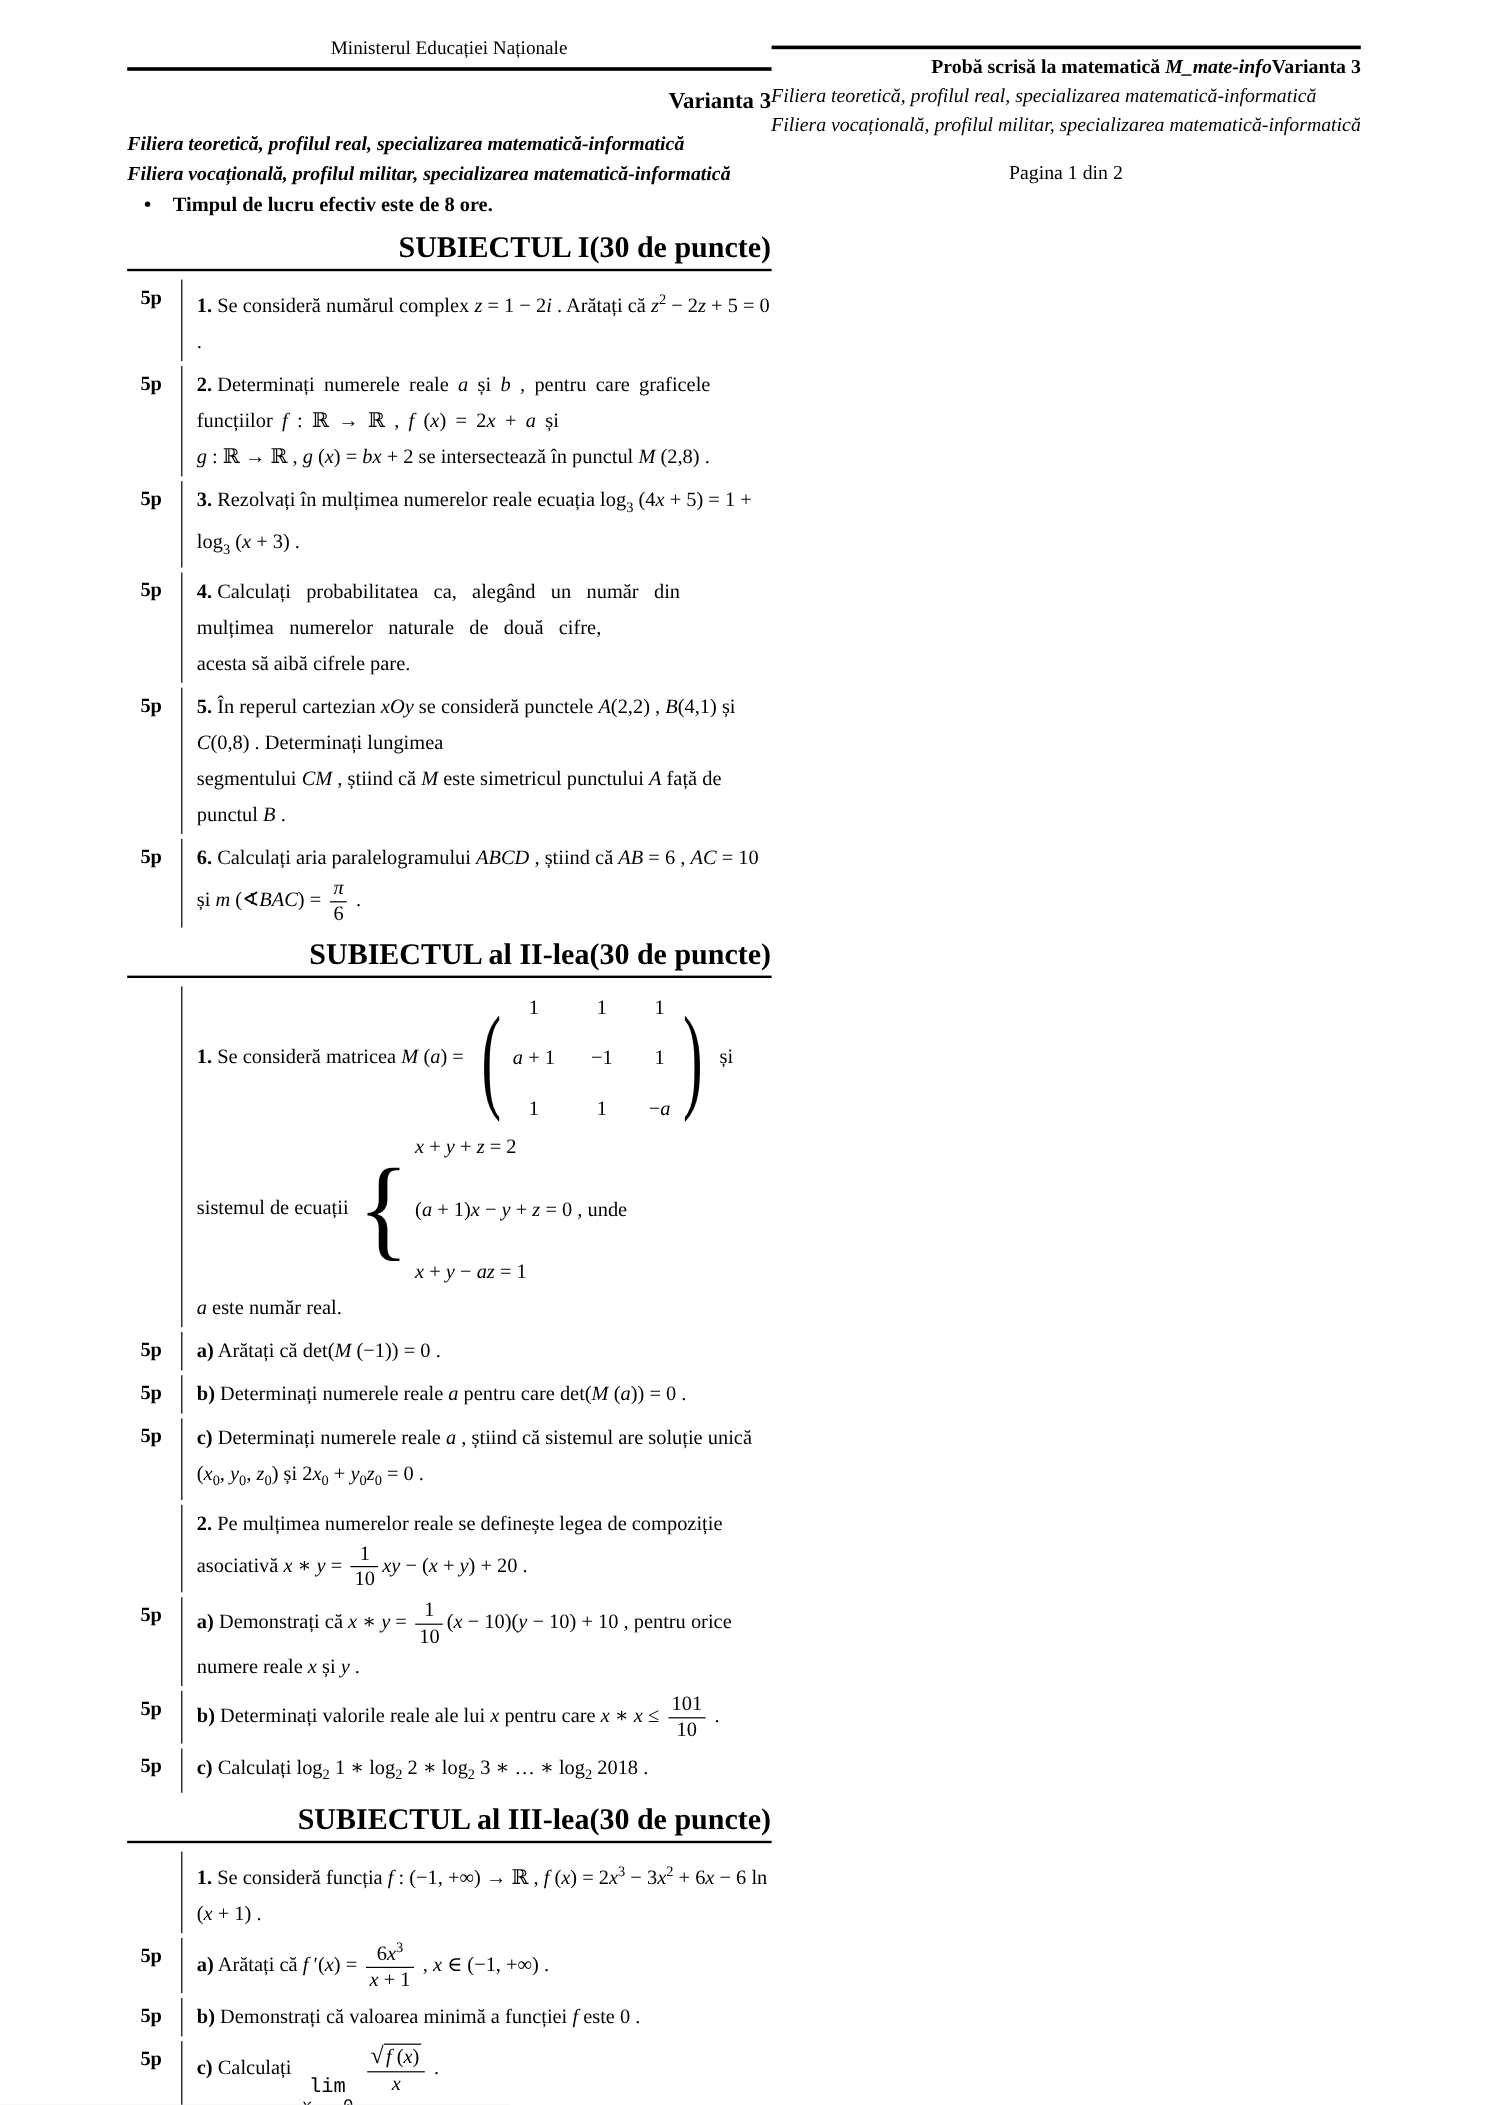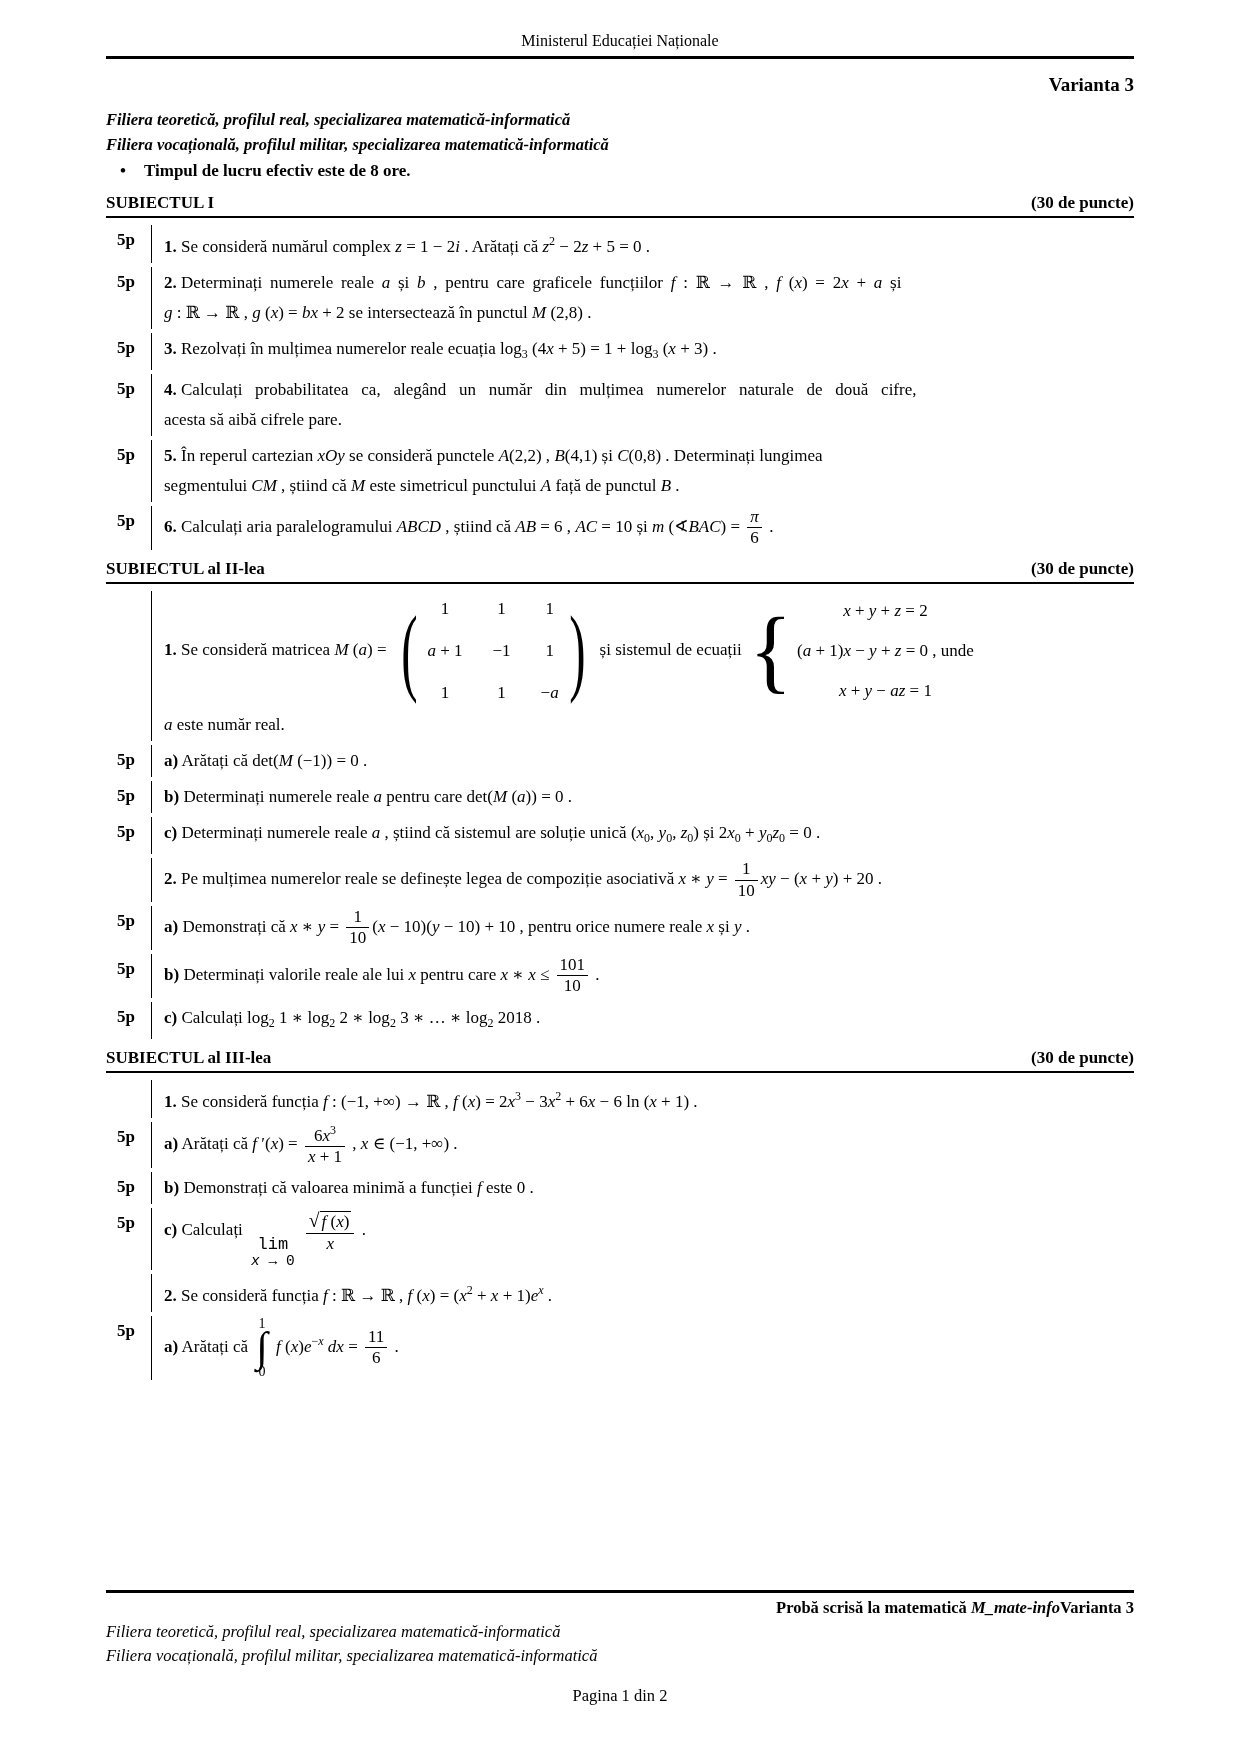--- a/index.html
+++ b/index.html
@@ -2,35 +2,35 @@
 <html><head>
 <meta charset="utf-8">
 <style>
   html,body { margin:0; padding:0; background:#e8e8e8; }
   .page {
     width:1240px; height:1754px; box-sizing:border-box; margin:0 auto;
     background:#ffffff; color:#000;
     padding:30px 106px 48px 106px;
     font-family:"Liberation Serif","DejaVu Serif","DejaVu Sans",serif;
     font-size:17px;
-    display:flex; flex-direction:column;
+    display:flex; flex-direction:row;
   }
   .main { flex:1; }
 
   .minhead { text-align:center; font-size:16px; line-height:22px; }
   .toprule { border:none; border-top:3px solid #000; margin:4px 0 6px; }
 
   .titles { text-align:center; font-weight:bold; font-size:20px; line-height:30px; margin-top:4px; }
   .variant { text-align:right; font-weight:bold; font-size:19px; margin:15px 0 11px; }
 
   .filiera { font-style:italic; font-weight:bold; font-size:16.5px; line-height:25px; }
   .bullets div { font-weight:bold; padding-left:38px; position:relative; line-height:27px; font-size:17px; }
   .bullets div::before { content:'•'; position:absolute; left:14px; }
 
-  .sechead { display:flex; justify-content:space-between; font-weight:bold; font-size:17px;
+  .sechead { display:flex; justify-content:flex-end; font-weight:bold; font-size:25px;
              border-bottom:2.6px solid #000; padding-bottom:3px; margin:9px 0 7px; }
 
   .row  { display:flex; margin-bottom:4px; }
   .pts  { flex:0 0 45px; font-weight:bold; padding-left:11px; box-sizing:border-box; line-height:30px; }
   .rowc { flex:1; border-left:1.7px solid #000; padding:1px 0 1px 12px; line-height:30px; }
 
   sup { font-size:12px; }
   sub { font-size:12px; }
 
   .ws1 { word-spacing:3.5px; }
@@ -39,21 +39,21 @@
   .frac { display:inline-flex; flex-direction:column; text-align:center; vertical-align:middle;
           line-height:1.2; margin:0 3px; }
   .frac .num { padding:0 3px; }
   .frac .den { border-top:1.5px solid #000; padding:0 3px; }
 
   .mat   { display:inline-flex; align-items:center; vertical-align:middle; margin:0 2px; }
   .mgrid { display:inline-grid; grid-template-columns:repeat(3,auto); column-gap:30px; row-gap:12px;
            justify-items:center; align-items:center; padding:2px; }
   .bigp  { font-weight:400; font-size:98px; line-height:0.85; transform:scaleX(0.5); display:inline-block; }
   .brace { transform:scaleX(0.95); font-size:94px; }
-  .sysrows { display:inline-flex; flex-direction:column; row-gap:10px; align-items:center; padding-left:4px; }
+  .sysrows { display:inline-flex; flex-direction:column; row-gap:22px; align-items:flex-start; padding-left:4px; }
 
   .lim  { display:inline-flex; flex-direction:column; align-items:center; vertical-align:-14px;
           line-height:1.05; margin:0 4px;font-family:Liberation Mono, monospace; }
   .limu { font-size:14.5px; }
 
   .intg  { display:inline-flex; flex-direction:column; align-items:center; vertical-align:middle;
            line-height:1; margin:0 4px; }
   .isign { font-size:42px; line-height:0.8; }
   .ilim  { font-size:14px; line-height:1; }
 

